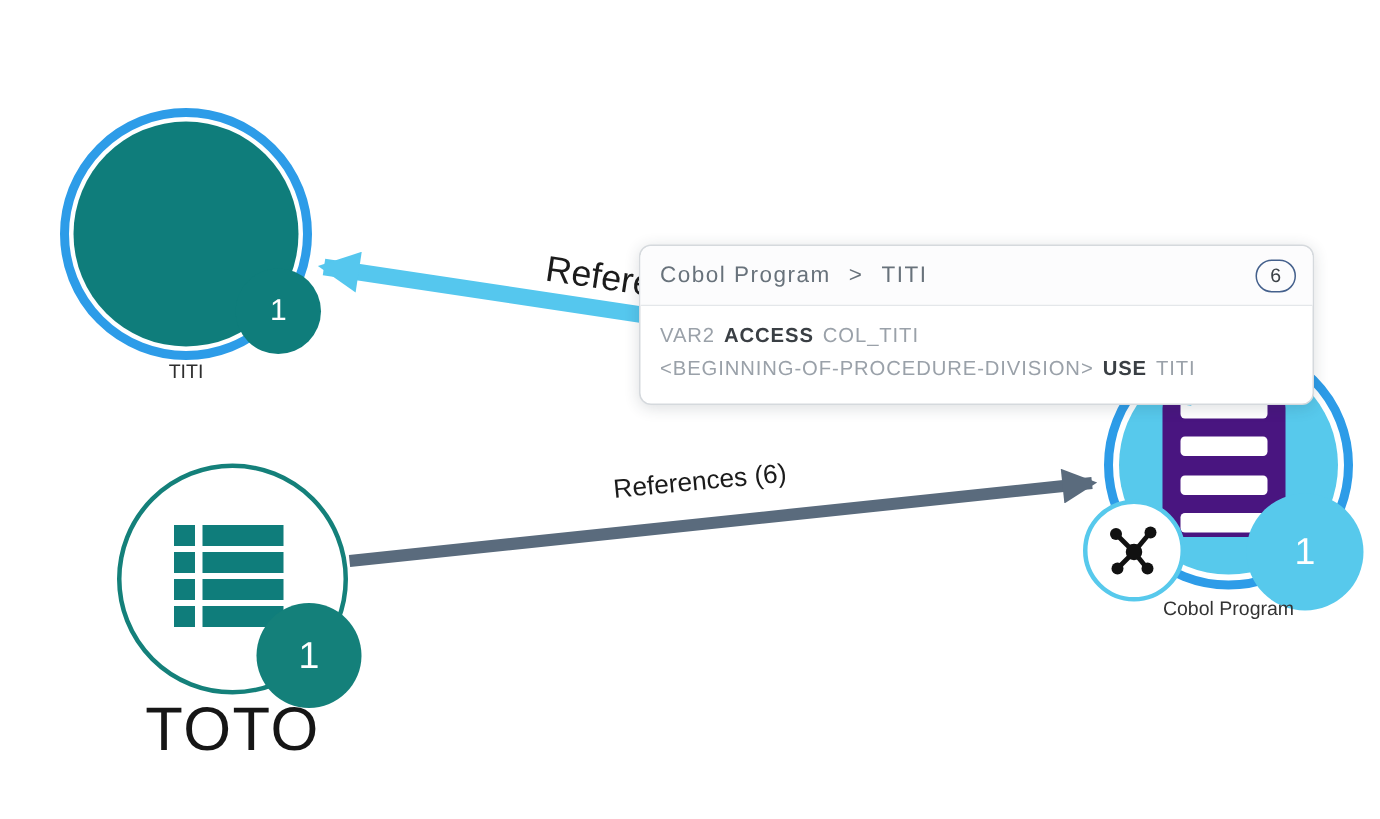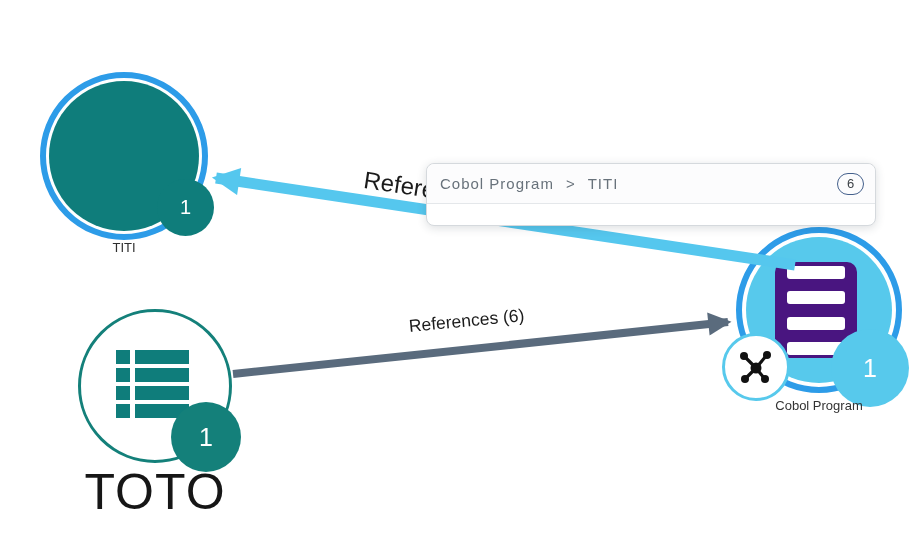--- a/index.html
+++ b/index.html
@@ -22,21 +22,21 @@
   .titi-label{left:0;top:168px;width:168px;}
 
   
   .node-toto{left:78px;top:309px;width:154px;height:154px;}
   .toto-circle{position:absolute;inset:0;border-radius:50%;border:3px solid #14807a;background:#ffffff;box-sizing:border-box;}
   .toto-icon{position:absolute;left:38px;top:41px;display:flex;flex-direction:column;gap:4px;}
   .toto-row{display:flex;gap:5px;}
   .toto-sq{width:14px;height:14px;background:#0f7d7b;}
   .toto-bar{width:54px;height:14px;background:#0f7d7b;}
   .toto-badge{left:93px;top:93px;width:70px;height:70px;background:#14807a;font-size:25px;}
-  .toto-label{left:-12px;top:154px;width:178px;font-size:50px;font-weight:300;color:#161616;letter-spacing:1px;}
+  .toto-label{left:-12px;top:154px;width:178px;font-size:41px;font-weight:300;color:#161616;letter-spacing:1px;}
 
   
   .node-cobol{left:736px;top:227px;width:166px;height:166px;}
   .cobol-fill{left:10px;top:10px;width:146px;height:146px;background:#57c9ec;}
   .cobol-icon{position:absolute;left:39px;top:35px;width:82px;height:96px;background:#491580;border-radius:10px;}
   .cobol-icon .bar{position:absolute;left:12px;width:58px;height:13px;background:#ffffff;border-radius:3px;}
   .cobol-badge{left:95px;top:102px;width:78px;height:78px;background:#57c9ec;font-size:25px;}
   .cobol-subbadge{position:absolute;left:-14px;top:106px;width:68px;height:68px;border-radius:50%;
                   background:#ffffff;border:3px solid #57c9ec;box-sizing:border-box;z-index:4;
                   display:flex;align-items:center;justify-content:center;}
@@ -148,16 +148,22 @@
   <div class="edge-label edge-label-bottom">References (6)</div>
 
   <div class="tooltip">
     <div class="tt-header">
       <span>Cobol Program</span>
       <span>&gt;</span>
       <span>TITI</span>
       <span class="tt-count">6</span>
     </div>
     <div class="tt-body">
+      <div class="tt-line">
+        <span class="pre">VAR2</span><span class="verb">ACCESS</span><span class="post">COL_TITI</span>
+      </div>
+      <div class="tt-line">
+        <span class="pre">&lt;BEGINNING-OF-PROCEDURE-DIVISION&gt;</span><span class="verb">USE</span><span class="post">TITI</span>
+      </div>
     </div>
   </div>
 
 </div>
 
 </body></html>

